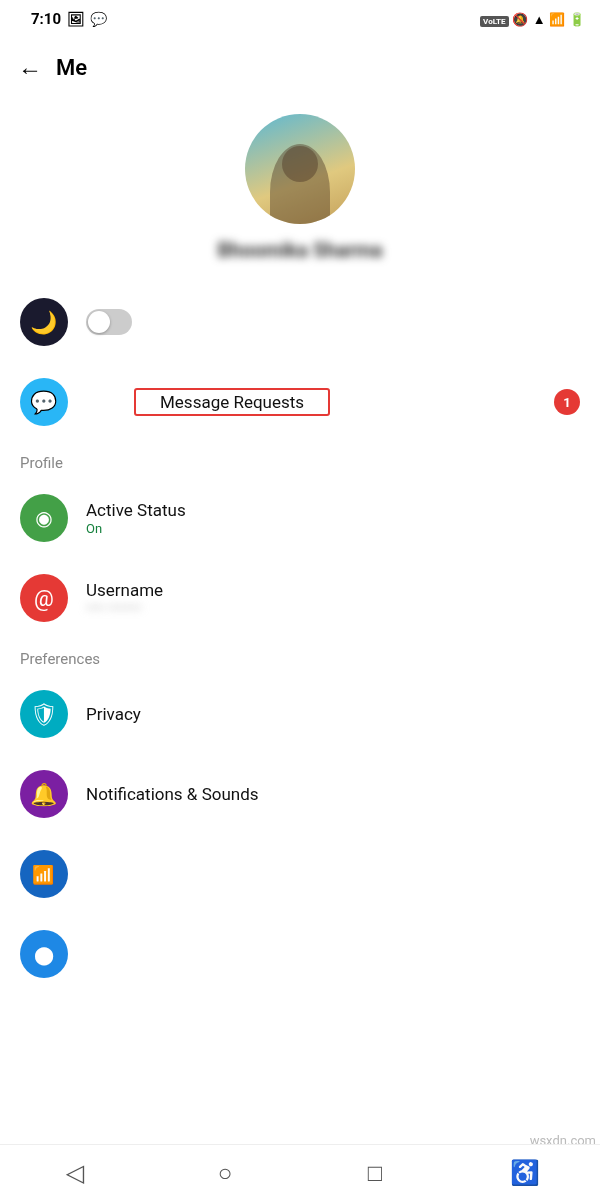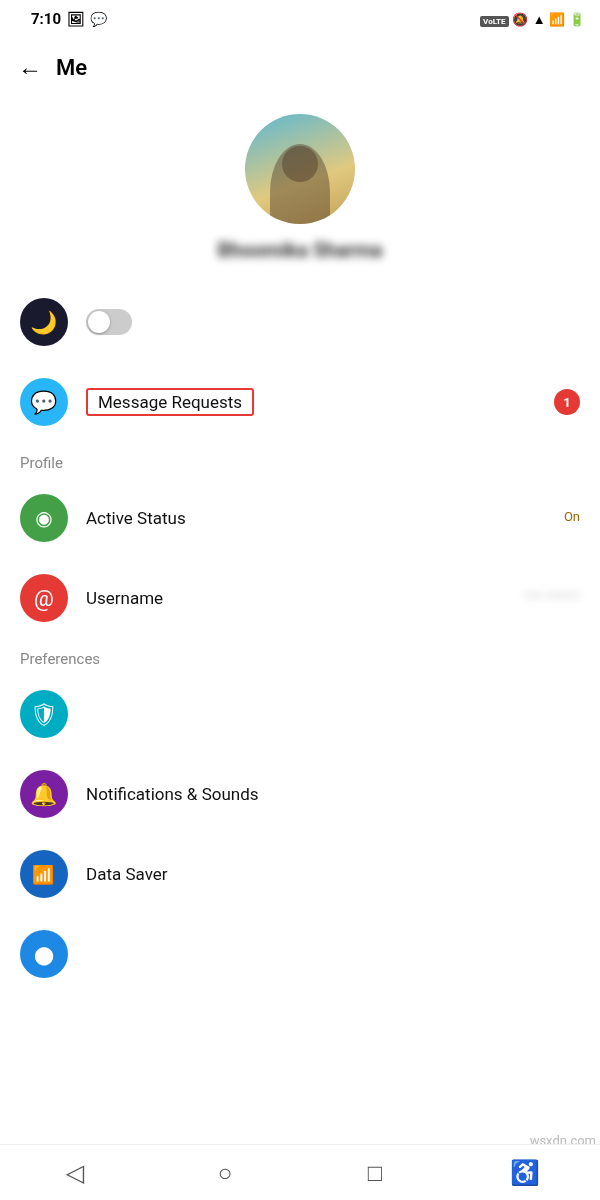--- a/index.html
+++ b/index.html
@@ -166,40 +166,41 @@
       border-radius: 50%;
       display: flex;
       align-items: center;
       justify-content: center;
     }
 
     
     .highlight-box {
       border: 2.5px solid #e53935;
       border-radius: 3px;
-      padding: 2px 10px;
+      padding: 2px 24px;
+      margin-left: 48px;
     }
 
     
     .section-header {
       padding: 12px 22px 6px 20px;
       font-size: 15px;
       color: #888;
       font-weight: 400;
     }
 
     
     .menu-sublabel {
       font-size: 13px;
-      color: #a16207;
+      color: #15803d;
       margin-top: 1px;
     }
     .menu-label-col {
       display: flex;
-      flex-direction: row;
+      flex-direction: column;
       flex: 1;
     }
 
     
     .username-value {
       font-size: 14px;
       color: #aaa;
       filter: blur(4px);
     }
 
@@ -328,34 +329,34 @@
 </div>
 
 <div class="section-header">
   <span>Preferences</span>
 </div>
 
 <div class="menu-item">
   <div class="menu-icon-circle icon-teal">
     <span class="circle-icon">🛡</span>
   </div>
+  <span class="menu-label">Privacy</span>
 </div>
 
 <div class="menu-item">
   <div class="menu-icon-circle icon-purple">
     <span class="circle-icon">🔔</span>
   </div>
   <span class="menu-label">Notifications &amp; Sounds</span>
 </div>
 
 <div class="menu-item">
   <div class="menu-icon-circle icon-navy">
     <span class="circle-icon" style="font-size:18px;">📶</span>
   </div>
-  <span class="menu-label">Data Saver</span>
 </div>
 
 <div class="menu-item" style="margin-bottom:60px;">
   <div class="menu-icon-circle icon-blue">
     <span class="circle-icon" style="font-size:18px;">⬤</span>
   </div>
 </div>
 
 <div class="watermark">
   <span>wsxdn.com</span>

